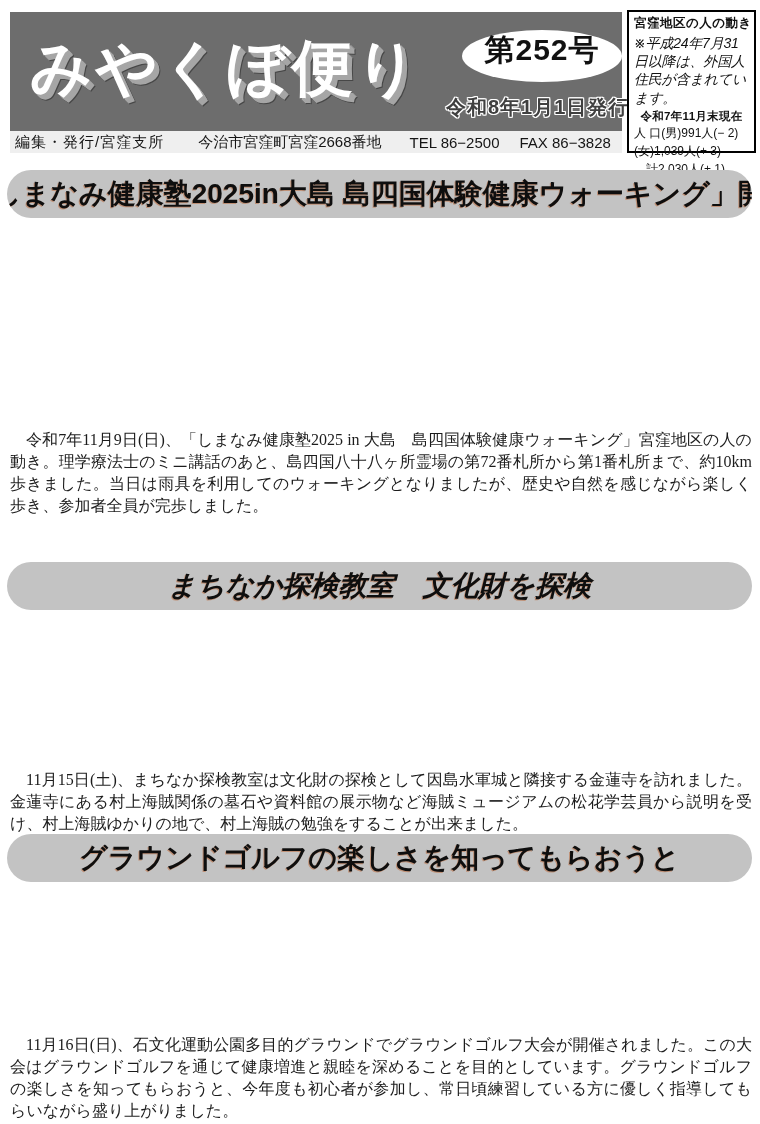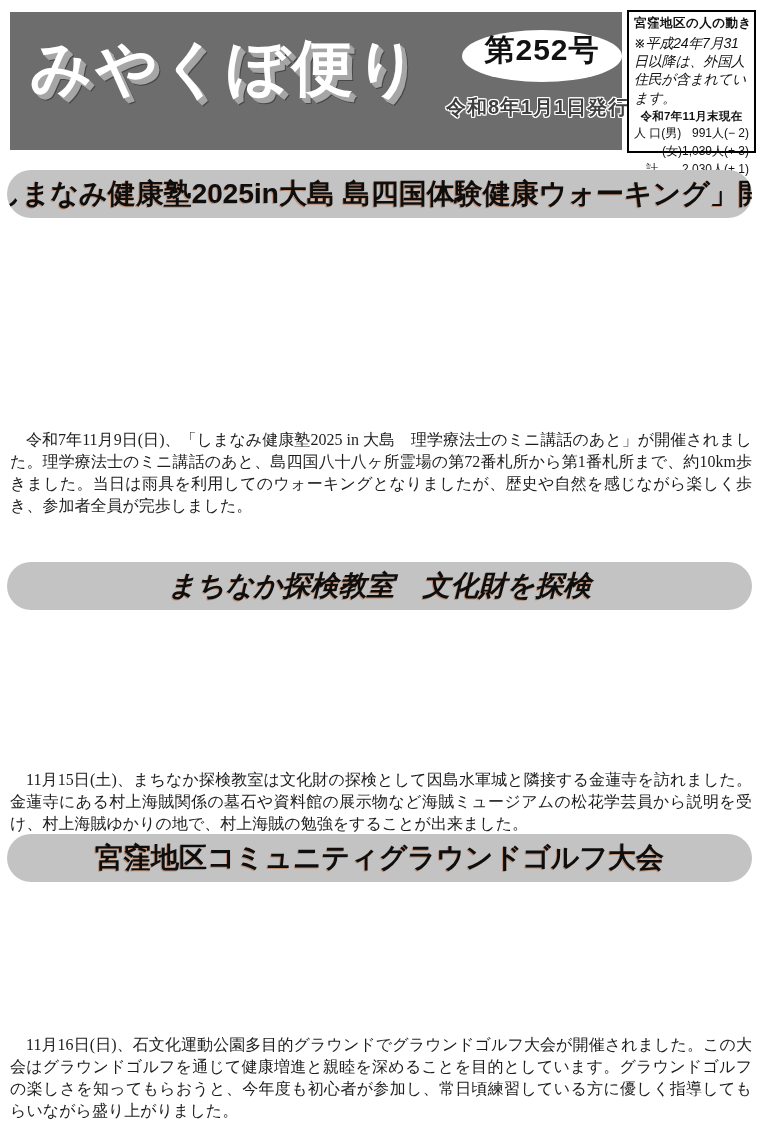--- a/index.html
+++ b/index.html
@@ -15,21 +15,21 @@
   }
 
   
   .masthead {
     position: absolute;
     left: 10px; top: 12px;
     width: 612px; height: 141px;
   }
   .banner-gray {
     position: relative;
-    width: 100%; height: 138px;
+    width: 100%; height: 119px;
     background: #6d6d6d;
   }
   .nl-title {
     position: absolute;
     left: 20px; top: 16px;
     font-size: 61px;
     font-weight: 900;
     letter-spacing: 3px;
     color: #ffffff;
     white-space: nowrap;
@@ -117,21 +117,21 @@
     white-space: nowrap;
     font-weight: bold;
   }
   .pop-row {
     display: flex;
     justify-content: space-between;
     font-size: 12px;
     line-height: 18px;
     white-space: nowrap;
   }
-  .pop-row .v { text-align: right; flex: 1; }
+  .pop-row .v { text-align: left; flex: 1; }
 
   
   .headline-bar {
     position: absolute;
     left: 7px;
     width: 745px; height: 48px;
     background: #c3c3c3;
     border-radius: 26px;
     display: flex; align-items: center; justify-content: center;
     overflow: hidden;
@@ -171,20 +171,26 @@
 <div class="page">
 
   <header class="masthead">
     <div class="banner-gray">
       <div class="nl-title">みやくぼ便り</div>
       <div class="issue-ellipse">
         <span>第252号</span>
       </div>
       <div class="issue-date">令和8年1月1日発行</div>
     </div>
+    <div class="pub-strip">
+      <span class="seg-publisher">編集・発行/宮窪支所</span>
+      <span class="seg-address">今治市宮窪町宮窪2668番地</span>
+      <span class="seg-tel">TEL 86−2500</span>
+      <span class="seg-fax">FAX 86−3828</span>
+    </div>
   </header>
 
   <aside class="pop-box">
     <div class="pop-title">宮窪地区の人の動き</div>
     <div class="pop-note">※平成24年7月31日以降は、外国人住民が含まれています。</div>
     <div class="pop-asof">令和7年11月末現在</div>
     <div class="pop-row">
       <span class="l">人 口(男)</span>
       <span class="v">991人(− 2)</span>
     </div>
@@ -198,25 +204,25 @@
     </div>
     <div class="pop-row">
       <span class="l">世 帯 数</span>
       <span class="v">1,093戸(− 1)</span>
     </div>
   </aside>
 
   <div class="headline-bar bar-1">
     <span>「しまなみ健康塾2025in大島 島四国体験健康ウォーキング」開催</span>
   </div>
-  <p class="body-para para-1">令和7年11月9日(日)、「しまなみ健康塾2025 in 大島　理学療法士のミニ講話のあと」が開催されました。理学療法士のミニ講話のあと、島四国八十八ヶ所霊場の第72番札所から第1番札所まで、約10km歩きました。当日は雨具を利用してのウォーキングとなりましたが、歴史や自然を感じながら楽しく歩き、参加者全員が完歩しました。</p>
+  <p class="body-para para-1">令和7年11月9日(日)、「しまなみ健康塾2025 in 大島　島四国体験健康ウォーキング」宮窪地区の人の動き。理学療法士のミニ講話のあと、島四国八十八ヶ所霊場の第72番札所から第1番札所まで、約10km歩きました。当日は雨具を利用してのウォーキングとなりましたが、歴史や自然を感じながら楽しく歩き、参加者全員が完歩しました。</p>
 
   <div class="headline-bar bar-2">
     <span>まちなか探検教室　文化財を探検</span>
   </div>
   <p class="body-para para-2">11月15日(土)、まちなか探検教室は文化財の探検として因島水軍城と隣接する金蓮寺を訪れました。金蓮寺にある村上海賊関係の墓石や資料館の展示物など海賊ミュージアムの松花学芸員から説明を受け、村上海賊ゆかりの地で、村上海賊の勉強をすることが出来ました。</p>
 
   <div class="headline-bar bar-3">
-    <span>宮窪地区コミュニティグラウンドゴルフ大会</span>
+    <span>グラウンドゴルフの楽しさを知ってもらおうと</span>
   </div>
   <p class="body-para para-3">11月16日(日)、石文化運動公園多目的グラウンドでグラウンドゴルフ大会が開催されました。この大会はグラウンドゴルフを通じて健康増進と親睦を深めることを目的としています。グラウンドゴルフの楽しさを知ってもらおうと、今年度も初心者が参加し、常日頃練習している方に優しく指導してもらいながら盛り上がりました。</p>
 
 </div>
 
 </body></html>

